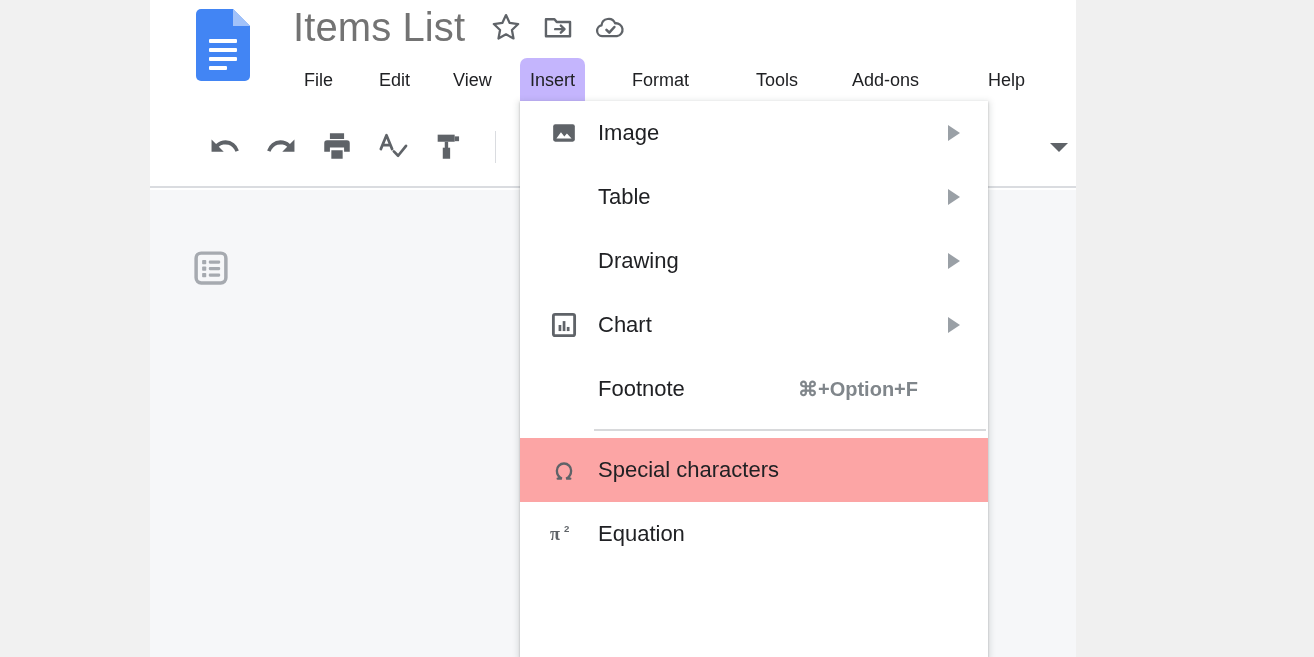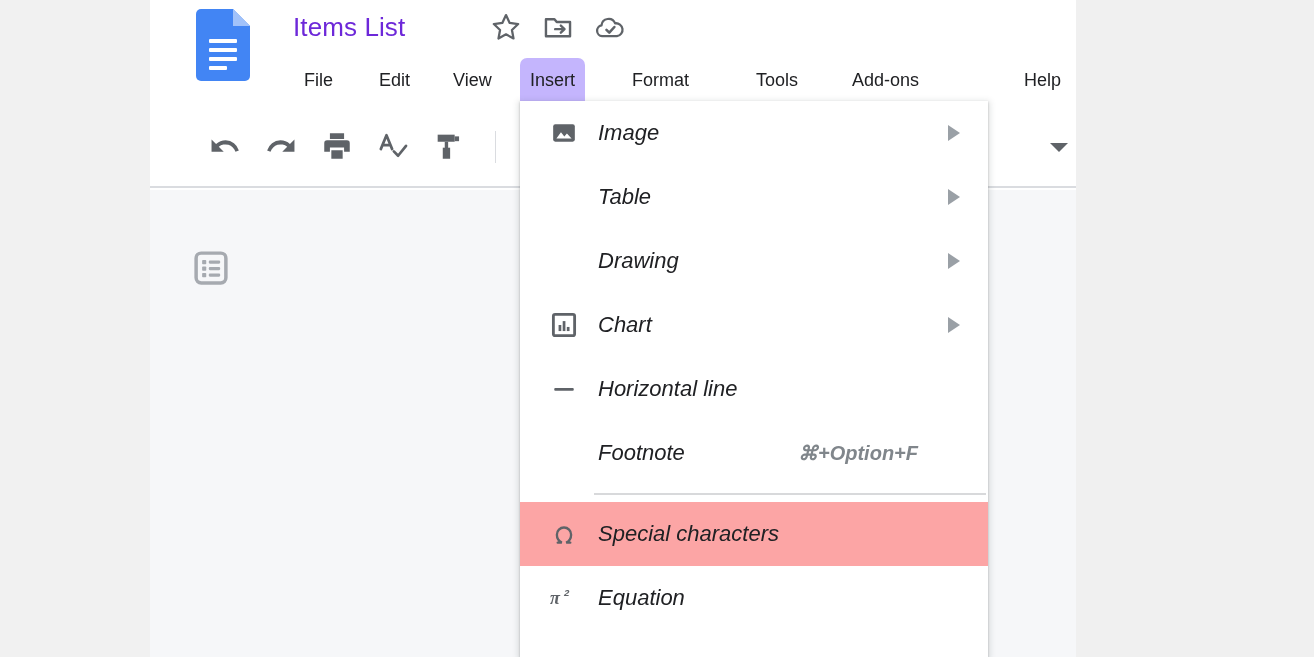--- a/index.html
+++ b/index.html
@@ -24,21 +24,21 @@
     background: #ffffff;
   }
 
   
   .header { position: absolute; left: 0; top: 0; width: 926px; height: 103px; background:#fff; }
 
   .docs-logo { position: absolute; left: 46px; top: 9px; width: 54px; height: 72px; }
 
   .doc-title {
     position: absolute; left: 143px; top: 5px;
-    font-size: 26px; color: #6d28d9; letter-spacing: .1px;
+    font-size: 40px; color: #737373; letter-spacing: .1px;
     line-height: 44px; white-space: nowrap;
   }
 
   .title-icon { position: absolute; top: 10px; width: 34px; height: 34px; cursor: pointer; }
   .title-icon.star  { left: 339px; }
   .title-icon.move  { left: 391px; }
   .title-icon.cloud { left: 443px; }
 
   
   .menubar { position: absolute; left: 0; top: 58px; height: 45px; }
@@ -96,21 +96,20 @@
     width: 468px; height: 556px;
     background: #ffffff;
     box-shadow: 0 2px 6px 2px rgba(60,64,67,.15), 0 1px 2px 0 rgba(60,64,67,.3);
     z-index: 40;
   }
   .menu-row {
     position: relative;
     height: 64px;
     display: flex; align-items: center;
     cursor: pointer;
-    font-style: italic;
   }
   .menu-row.hovered { background: #fca5a5; }
   .menu-row .m-icon {
     position: absolute; left: 27px;
     width: 34px; height: 34px;
     display: flex; align-items: center; justify-content: center;
     color: #5f6368;
   }
   .menu-row .m-label {
     position: absolute; left: 78px;
@@ -187,21 +186,21 @@
       </div>
 
       <div class="menubar">
         <div class="menu-item" style="left:144px">File</div>
         <div class="menu-item" style="left:219px">Edit</div>
         <div class="menu-item" style="left:293px">View</div>
         <div class="menu-item active" style="left:370px">Insert</div>
         <div class="menu-item" style="left:472px">Format</div>
         <div class="menu-item" style="left:596px">Tools</div>
         <div class="menu-item" style="left:692px">Add-ons</div>
-        <div class="menu-item" style="left:864px">Help</div>
+        <div class="menu-item" style="left:828px">Help</div>
       </div>
     </div>
 
     <div class="toolbar">
 
       <div class="tb-btn" style="left:58px">
         <svg viewBox="0 0 24 24" width="34" height="34" fill="#5f6368">
           <path d="M12.5 8c-2.6 0-5 1-6.8 2.6L2.5 7.4V16h8.6l-3.5-3.5A7.5 7.5 0 0 1 19.4 16l2.4-.8A10 10 0 0 0 12.5 8z"></path>
         </svg>
       </div>
@@ -287,28 +286,20 @@
             <rect x="7" y="12" width="2.5" height="5.6"></rect>
             <rect x="10.8" y="8.4" width="2.5" height="9.2"></rect>
             <rect x="14.6" y="13.8" width="2.5" height="3.8"></rect>
           </g>
         </svg>
       </span>
       <span class="m-label">Chart</span>
       <span class="m-arrow"></span>
     </div>
 
-    <div class="menu-row">
-      <span class="m-icon">
-        <svg viewBox="0 0 24 24" width="26" height="26">
-          <rect x="3" y="11" width="18" height="2.6" rx="1" fill="#5f6368"></rect>
-        </svg>
-      </span>
-      <span class="m-label">Horizontal line</span>
-    </div>
 
     <div class="menu-row">
       <span class="m-label">Footnote</span>
       <span class="m-accel">⌘+Option+F</span>
     </div>
 
     <div class="menu-sep"></div>
 
     <div class="menu-row hovered">
       <span class="m-icon">

